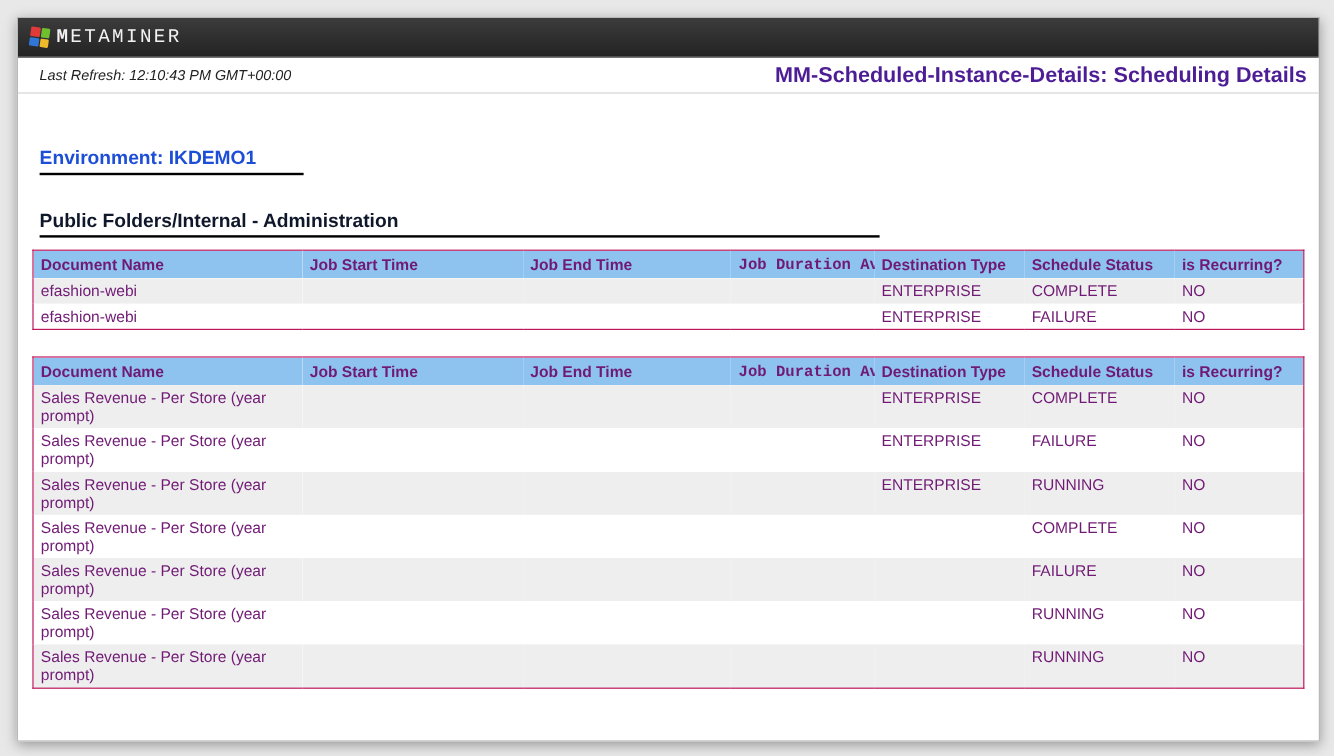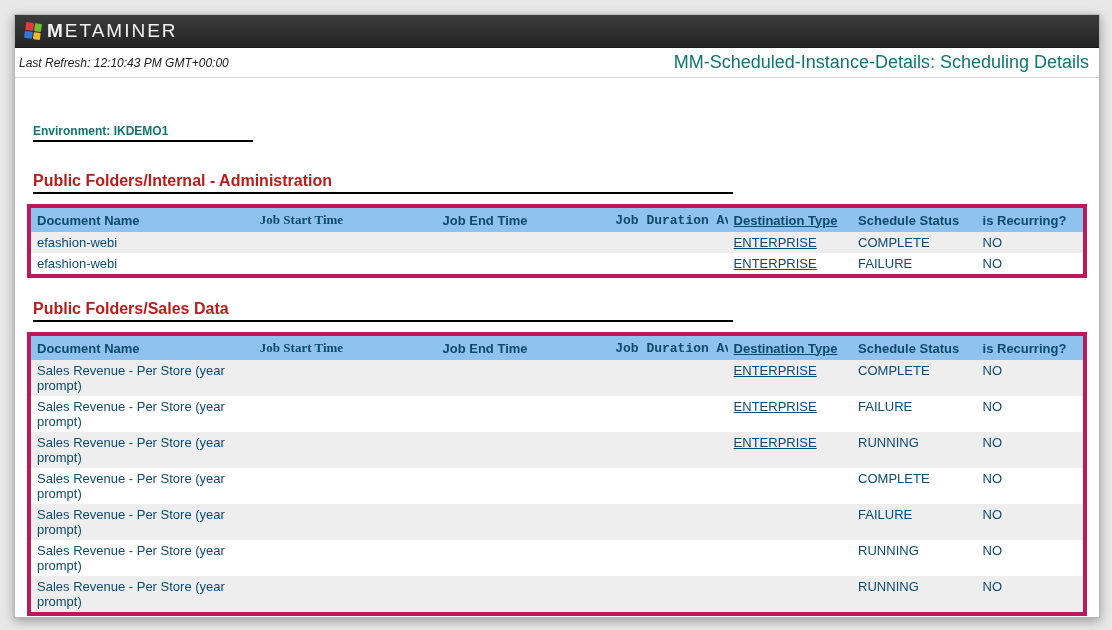--- a/index.html
+++ b/index.html
@@ -45,99 +45,99 @@
     gap: 1px;
     transform: rotate(8deg);
   }
   .logo-icon div { width: 100%; height: 100%; border-radius: 1px; }
   .c1 { background: #e03a3a; }
   .c2 { background: #6fbf2f; }
   .c3 { background: #2f76d6; }
   .c4 { background: #efb92b; }
   .brand {
     color: #f2f2f2;
-    font-family: Liberation Sans, sans-serif;
-    font-size: 19px;
+    font-family: Liberation Mono, monospace;
+    font-size: 16px;
     letter-spacing: 2px;
     font-weight: 900;
   }
   .brand .thin { font-weight: 400; letter-spacing: 2px; }
   .infobar {
     display: flex;
     justify-content: space-between;
     align-items: center;
-    padding: 4px 10px 4px 4px;
+    padding: 4px 10px 4px 18px;
     border-bottom: 1px solid #d6d6d6;
   }
   .last-refresh {
     font-style: italic;
     font-size: 12px;
     color: #222;
     max-width: 235px;
     white-space: nowrap;
     overflow: hidden;
   }
   .doc-title {
     font-size: 18px;
-    font-weight: normal;
-    color: #0f766e;
+    font-weight: bold;
+    color: #4c1d95;
     text-align: right;
   }
   .body-area {
     padding: 46px 10px 10px 10px;
   }
   .env-line {
-    font-size: 12px;
-    font-weight: bold;
-    color: #0f766e;
+    font-size: 16px;
+    font-weight: bold;
+    color: #1d4ed8;
     padding-bottom: 2px;
     border-bottom: 2px solid #000;
     width: 220px;
     margin-bottom: 30px;
     margin-left: 8px;
   }
   .section-title {
     font-size: 16px;
     font-weight: bold;
-    color: #b91c1c;
+    color: #0f172a;
     padding-bottom: 2px;
     border-bottom: 2px solid #000;
     width: 700px;
     margin: 0 0 10px 8px;
   }
   .data-table {
     width: calc(100% - 4px);
     border-collapse: collapse;
-    border: 4px solid #be185d;
+    border: 1px solid #be185d;
     font-size: 13px;
-    color: #0c4a6e;
+    color: #701a75;
     margin: 0 2px 22px 2px;
     table-layout: fixed;
   }
   .data-table th {
     background: #8ec2ef;
     font-weight: bold;
     text-align: left;
     padding: 4px 6px;
     font-size: 13px;
     white-space: nowrap;
     overflow: hidden;
   }
   .data-table td {
     padding: 3px 6px;
     vertical-align: top;
     overflow: hidden;
   }
   .data-table tbody tr:nth-child(odd) td { background: #eeeeee; }
   .data-table tbody tr:nth-child(even) td { background: #ffffff; }
   .col-doc   { width: 210px; }
-  .col-start { width: 170px; font-family: Liberation Serif, serif; }
+  .col-start { width: 170px; }
   .col-end   { width: 160px; }
   .col-dur   { width: 106px; font-family: Liberation Mono, monospace; }
-  .col-dest  { width: 112px; text-decoration: underline; }
+  .col-dest  { width: 112px; }
   .col-stat  { width: 112px; margin-left: 32px; }
   .col-recur { width: 94px; margin-top: 23px; }
 </style>
 </head>
 <body>
 
 <div class="page-wrap">
   <div class="report">
 
     <div class="topbar">
@@ -197,21 +197,20 @@
                 <td class="col-doc">efashion-webi</td>
                 <td class="col-start"></td>
                 <td class="col-end"></td>
                 <td class="col-dur"></td>
                 <td class="col-dest">ENTERPRISE</td>
                 <td class="col-stat">FAILURE</td>
                 <td class="col-recur">NO</td>
               </tr>
             </tbody>
           </table>
-          <div class="section-title">Public Folders/Sales Data</div>
           <table class="data-table">
             <thead>
               <tr>
                 <th class="col-doc">Document Name</th>
                 <th class="col-start">Job Start Time</th>
                 <th class="col-end">Job End Time</th>
                 <th class="col-dur">Job Duration Avg</th>
                 <th class="col-dest">Destination Type</th>
                 <th class="col-stat">Schedule Status</th>
                 <th class="col-recur">is Recurring?</th>

